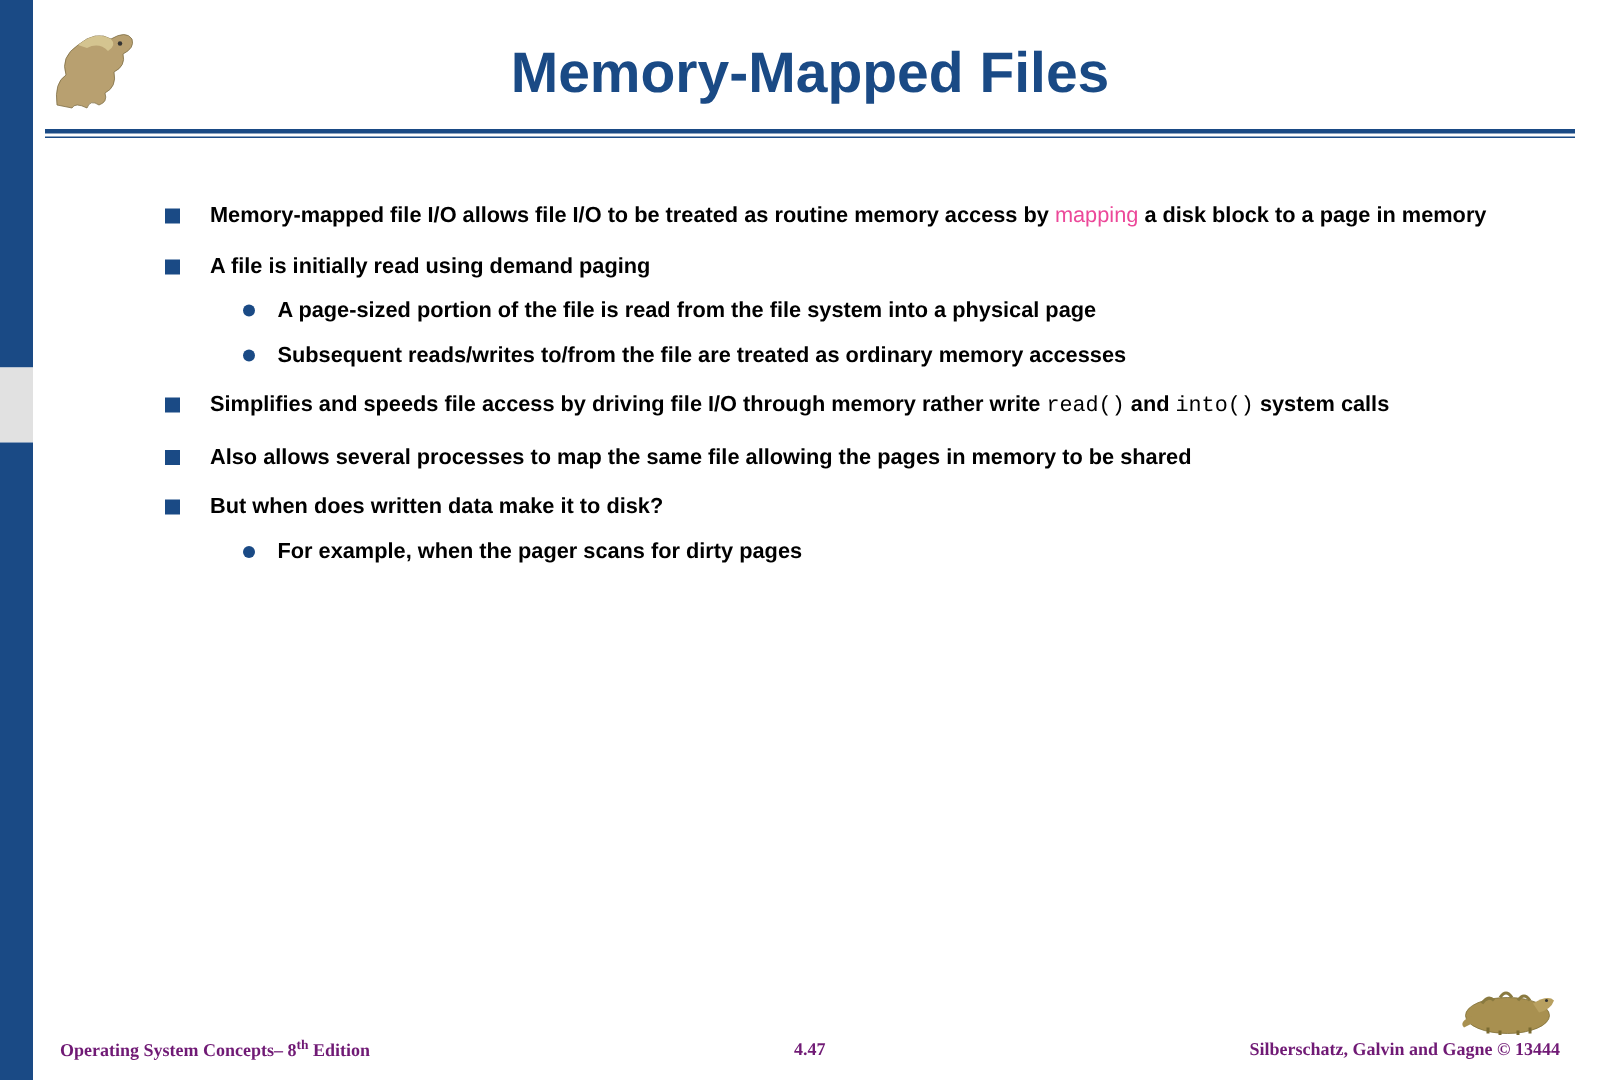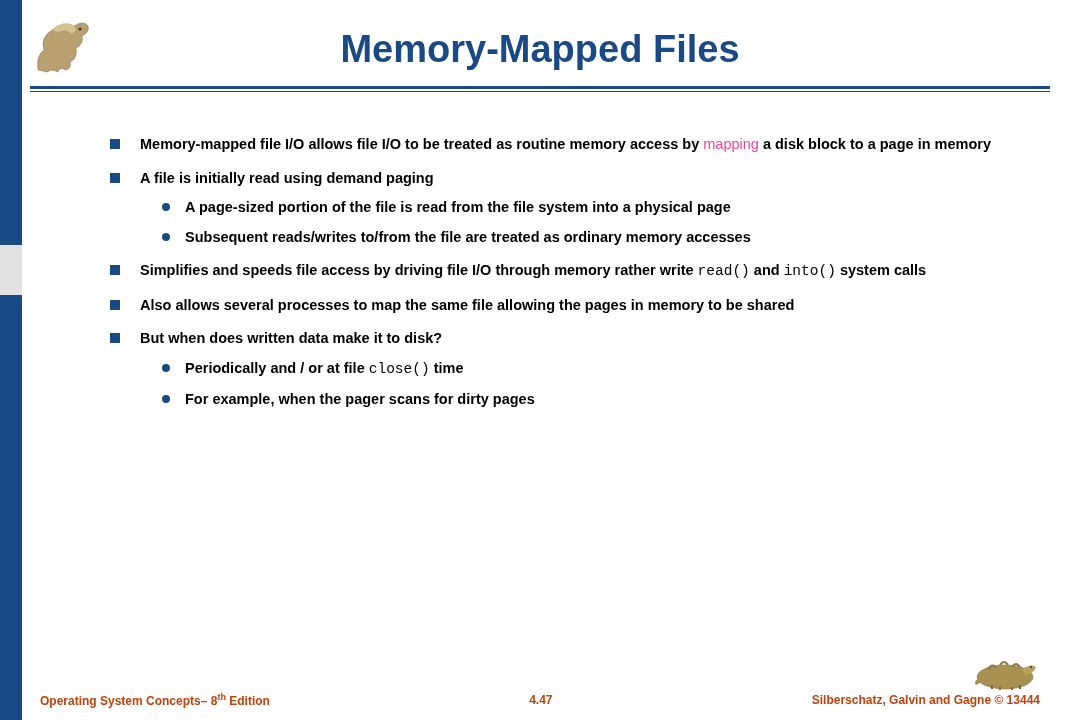--- a/index.html
+++ b/index.html
@@ -30,21 +30,21 @@
   .content ul ul > li { position: relative; padding-left: 45px; margin-top: 10px; margin-bottom: 8px; }
   .content ul ul > li::before {
     content: ""; position: absolute; left: 22px; top: 5px;
     width: 8px; height: 8px; background: #1a4a85; border-radius: 50%;
   }
   .highlight-word { color: #ec4899; font-weight: normal; }
   code { font-family: "Courier New", monospace; font-weight: normal; }
   .footer {
     position: absolute; left: 40px; bottom: 12px; width: 1000px;
     display: flex; justify-content: space-between; align-items: center;
-    font-size: 12px; color: #c2410c; font-weight: bold;
+    font-size: 12px; color: #701a75; font-weight: bold; font-family: Liberation Serif, serif;
   }
   .footer sup { font-size: 9px; }
 </style>
 </head>
 <body>
 
 <div class="slide">
   <div class="left-band-top"></div>
   <div class="left-band-gap"></div>
   <div class="left-band-bottom"></div>
@@ -73,23 +73,20 @@
           <li><span>Subsequent reads/writes to/from the file are treated as ordinary memory accesses</span></li>
         </ul>
       </li>
       <li>
         <span>Simplifies and speeds file access by driving file I/O through memory rather write </span><code>read()</code><span> and </span><code>into()</code><span> system calls</span>
       </li>
       <li><span>Also allows several processes to map the same file allowing the pages in memory to be shared</span></li>
       <li>
         <span>But when does written data make it to disk?</span>
         <ul>
-          <li>
-            <span>Periodically and / or at file </span><code>close()</code><span> time</span>
-          </li>
           <li><span>For example, when the pager scans for dirty pages</span></li>
         </ul>
       </li>
     </ul>
   </div>
 
   <div class="logo-bottom">
     <svg viewBox="0 0 70 45">
       <ellipse cx="35" cy="32" rx="28" ry="12" fill="#a89050" stroke="#7a6a30" stroke-width="0.5"></ellipse>
       <path d="M12 32 Q2 36 6 40 Q10 38 14 36 Z" fill="#a89050"></path>

